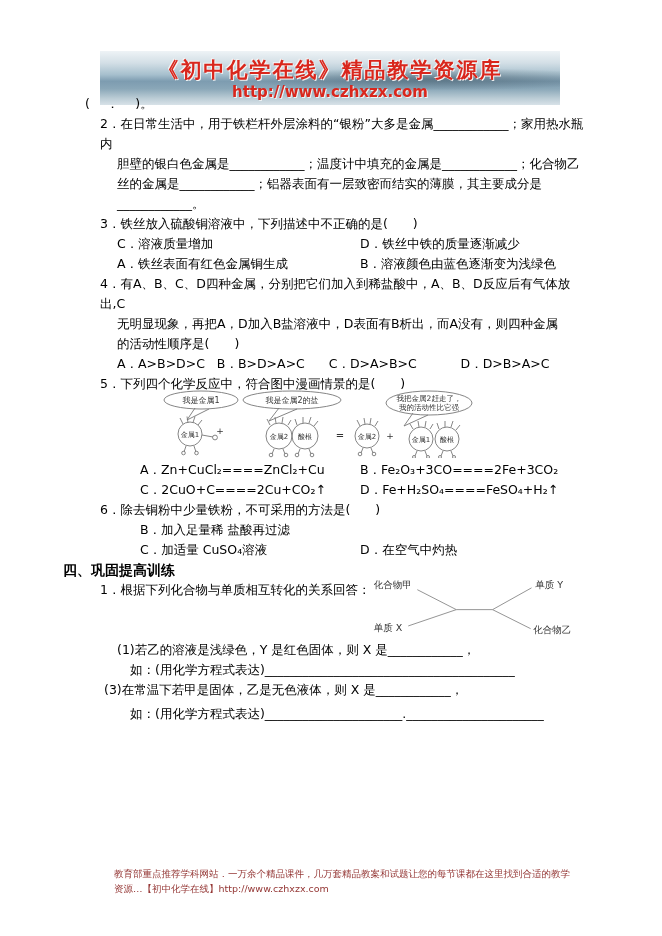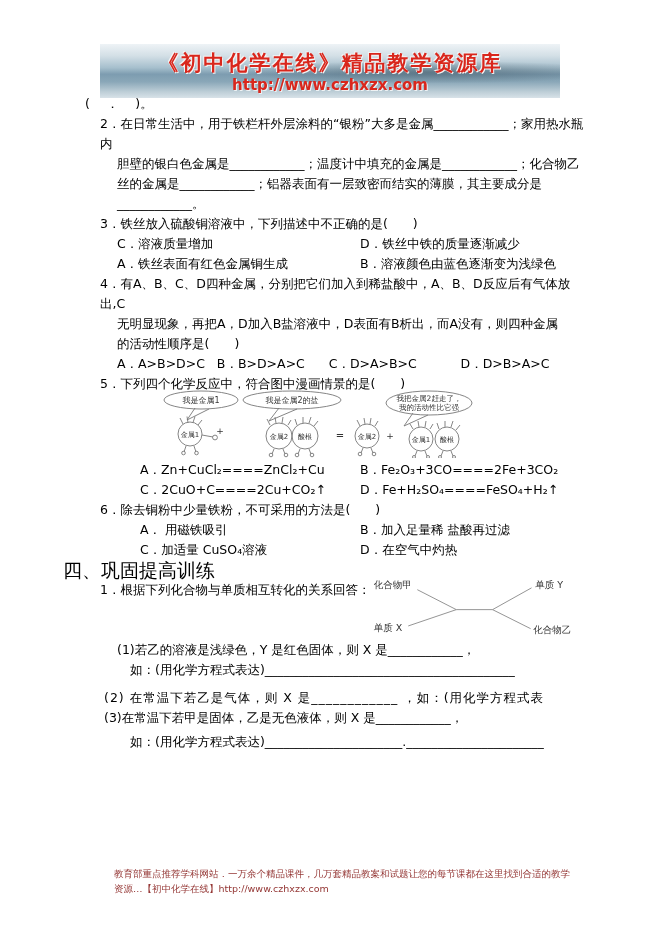--- a/index.html
+++ b/index.html
@@ -2,21 +2,21 @@
 <html><head>
 <meta charset="utf-8">
 <style>
   html,body { margin:0; padding:0; background:#ffffff; }
   .page {
     position:relative; width:662px; height:936px; background:#ffffff;
     font-family:"DejaVu Sans", sans-serif; color:#000; overflow:hidden;
   }
   
   .banner {
-    position:absolute; left:100px; top:44px; width:460px; height:54px;
+    position:absolute; left:100px; top:51px; width:460px; height:54px;
     background:
       radial-gradient(ellipse 60% 30% at 72% 52%, rgba(60,82,95,.55), rgba(60,82,95,0) 70%),
       linear-gradient(180deg,#eef3f6 0%,#d3dfe6 22%,#a6bfcd 44%,#7d9cb0 56%,#8aa7b8 70%,#bccdd6 88%,#d8e2e8 100%);
     display:flex; flex-direction:column; align-items:center; justify-content:center;
   }
   .banner-title {
     position:relative; z-index:1; font-size:21px; font-weight:bold; color:#d9261c;
     letter-spacing:2px; text-shadow:1px 1px 0 #f4f4f4, -1px -1px 0 #f4f4f4;
   }
   .banner-url {
@@ -27,21 +27,21 @@
   .content { position:absolute; left:85px; top:94px; width:500px; font-size:12.5px; line-height:20px; }
   p { margin:0; white-space:pre-wrap; }
   .ind1 { margin-left:15px; }
   .ind2 { margin-left:32px; }
   .ind3 { margin-left:55px; }
   .indsub { margin-left:19px; }
   .ind4 { margin-left:45px; }
   .optrow { display:flex; }
   .optrow .L1 { width:243px; flex:none; }
   .optrow .L2 { width:220px; flex:none; }
-  .sec-title { font-weight:normal; font-size:19px; margin-left:-22px; }
+  .sec-title { font-weight:bold; font-size:14px; margin-left:-22px; }
   .row1 { display:flex; align-items:flex-start; }
   .row1 p { margin-left:15px; width:272px; flex:none; }
   .row1 svg { margin-top:-8px; }
   .cartoon { margin-left:72px; margin-top:-4px; margin-bottom:2px; display:block; }
   .spread { letter-spacing:1px; }
   svg text { font-family:"DejaVu Sans", sans-serif; fill:#333; }
   .sketch { stroke:#777; fill:none; stroke-width:0.9; }
   .dialine { stroke:#8a8a8a; stroke-width:1; }
   .gap8 { margin-top:8px; }
   .gap4 { margin-top:4px; }
@@ -150,21 +150,20 @@
       <span class="L2">A．Zn+CuCl₂====ZnCl₂+Cu</span>
       <span>B．Fe₂O₃+3CO====2Fe+3CO₂</span>
     </div>
     <div class="optrow ind3">
       <span class="L2">C．2CuO+C====2Cu+CO₂↑</span>
       <span>D．Fe+H₂SO₄====FeSO₄+H₂↑</span>
     </div>
 
     <p class="ind1">6．除去铜粉中少量铁粉，不可采用的方法是(　　)</p>
     <div class="optrow ind3">
-      <span class="L2">A． 用磁铁吸引</span>
       <span>B．加入足量稀 盐酸再过滤</span>
     </div>
     <div class="optrow ind3">
       <span class="L2">C．加适量 CuSO₄溶液</span>
       <span>D．在空气中灼热</span>
     </div>
 
     <p class="sec-title">四、巩固提高训练</p>
 
     <div class="row1">
@@ -179,21 +178,20 @@
         <line class="dialine" x1="40" y1="56" x2="93" y2="38"></line>
         <line class="dialine" x1="93" y1="38" x2="133" y2="38"></line>
         <line class="dialine" x1="133" y1="38" x2="176" y2="14"></line>
         <line class="dialine" x1="133" y1="38" x2="175" y2="59"></line>
       </svg>
     </div>
 
     <p class="ind2">(1)若乙的溶液是浅绿色，Y 是红色固体，则 X 是____________，</p>
     <p class="ind4">如：(用化学方程式表达)________________________________________</p>
 
-    <p class="indsub spread gap8">(2) 在常温下若乙是气体，则 X 是____________ ，如：(用化学方程式表</p>
 
     <p class="indsub">(3)在常温下若甲是固体，乙是无色液体，则 X 是____________，</p>
     <p class="ind4 gap4">如：(用化学方程式表达)______________________.______________________</p>
 
   </div>
 
   <div class="footer">
     <div>教育部重点推荐学科网站．一万余个精品课件，几万套精品教案和试题让您的每节课都在这里找到合适的教学</div>
     <div>资源…【初中化学在线】http://www.czhxzx.com</div>
   </div>

